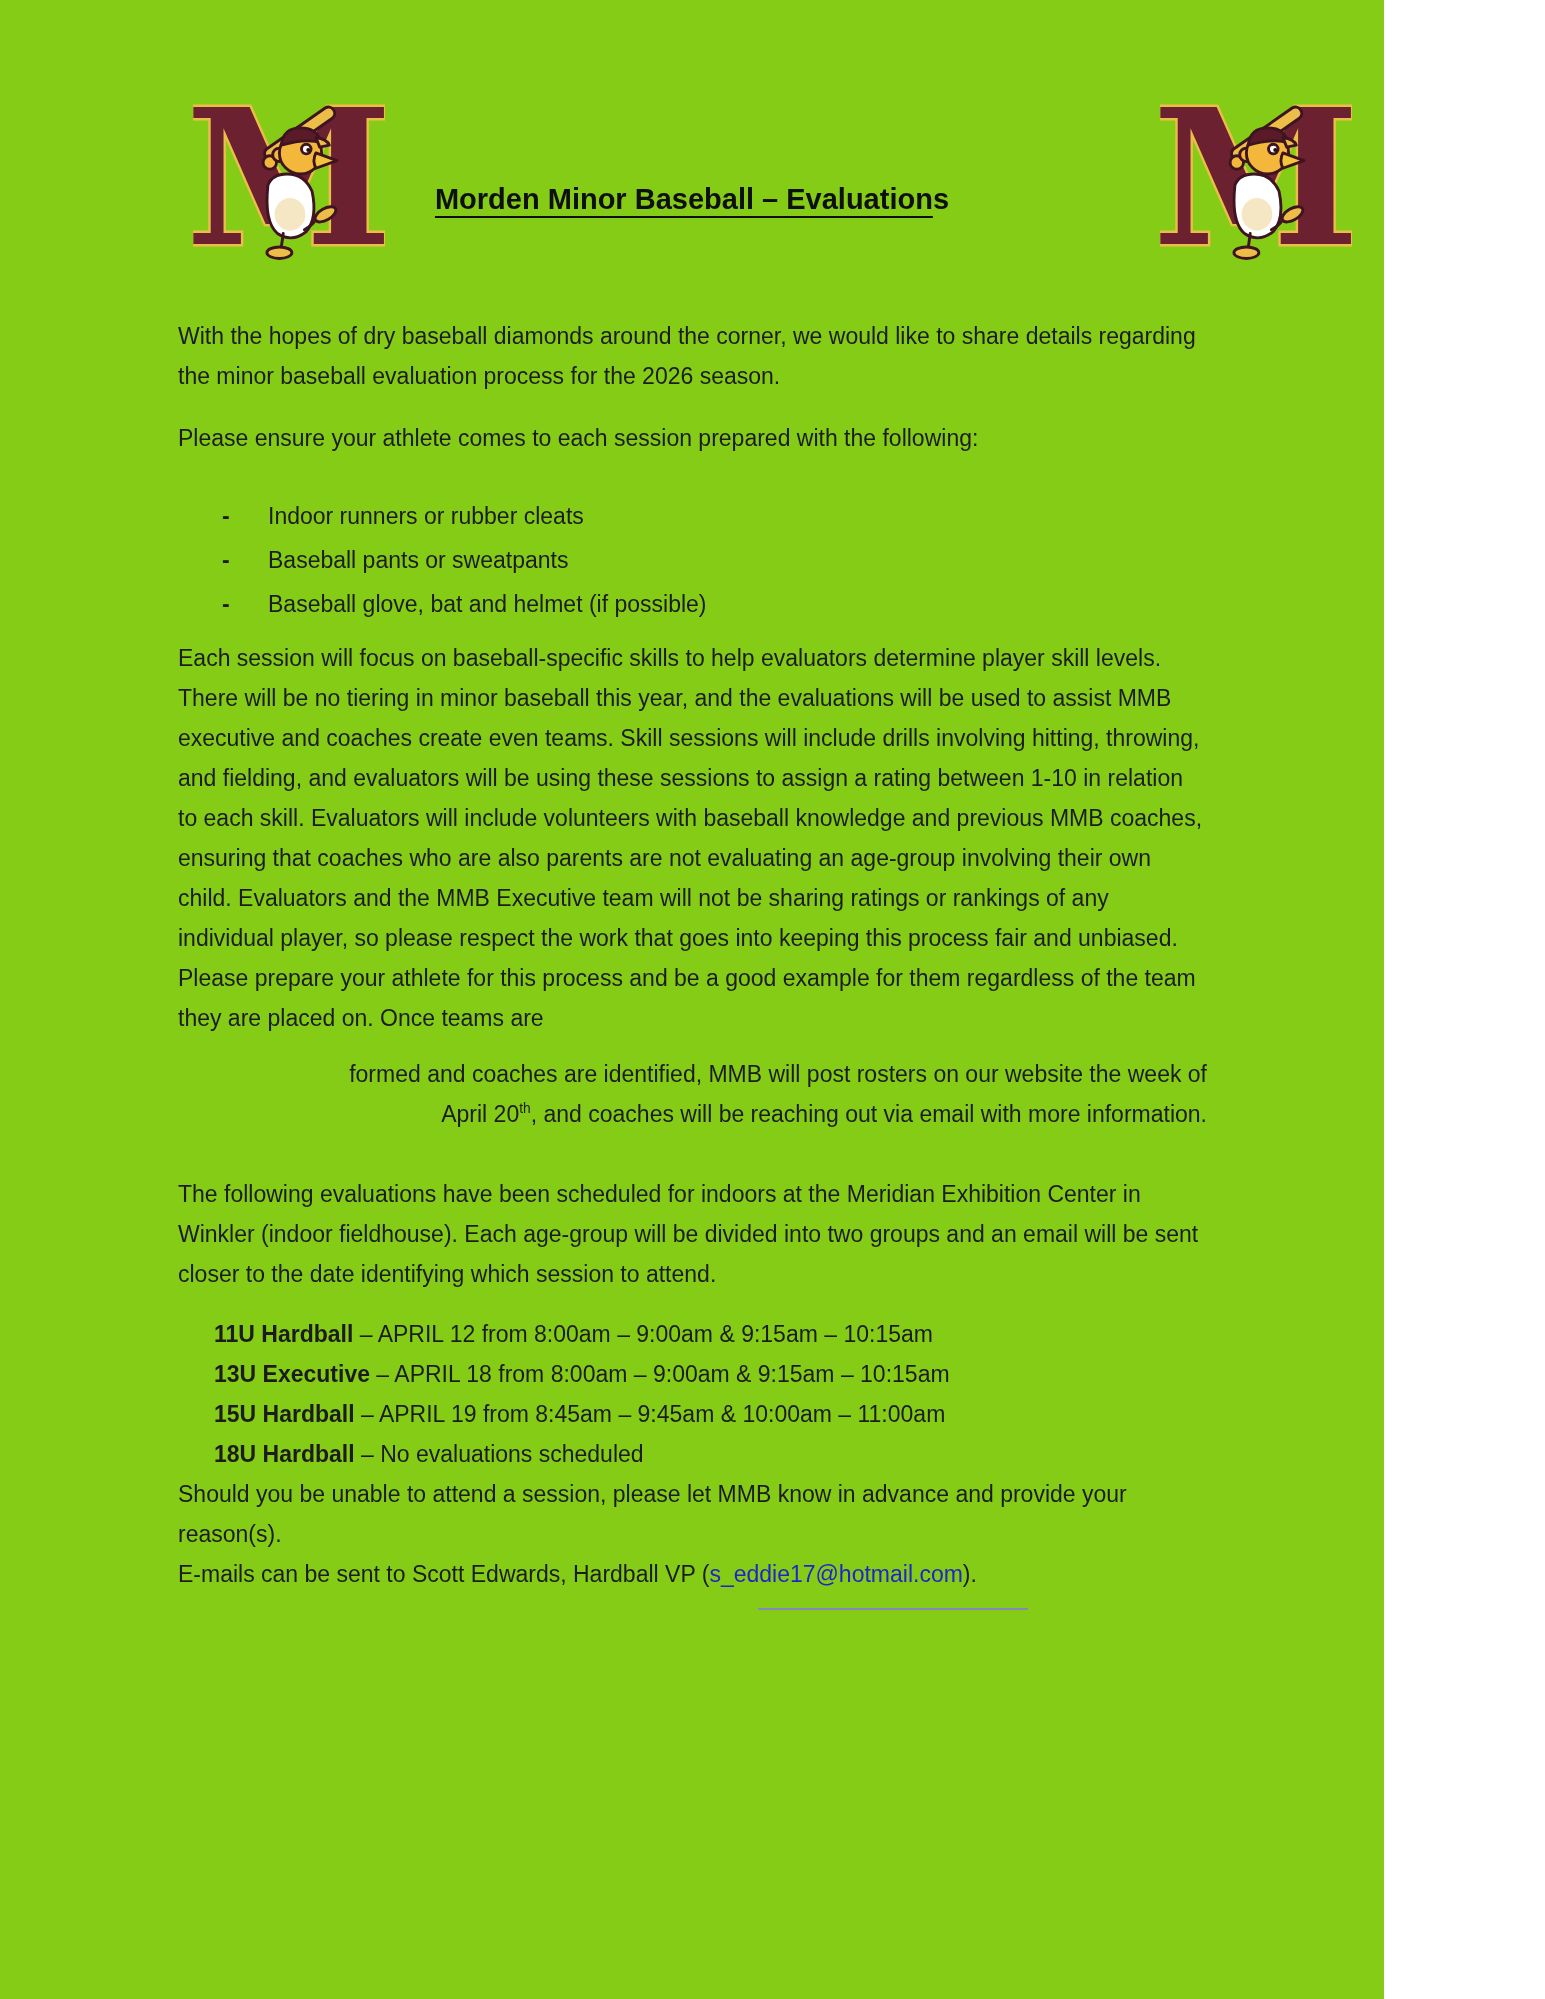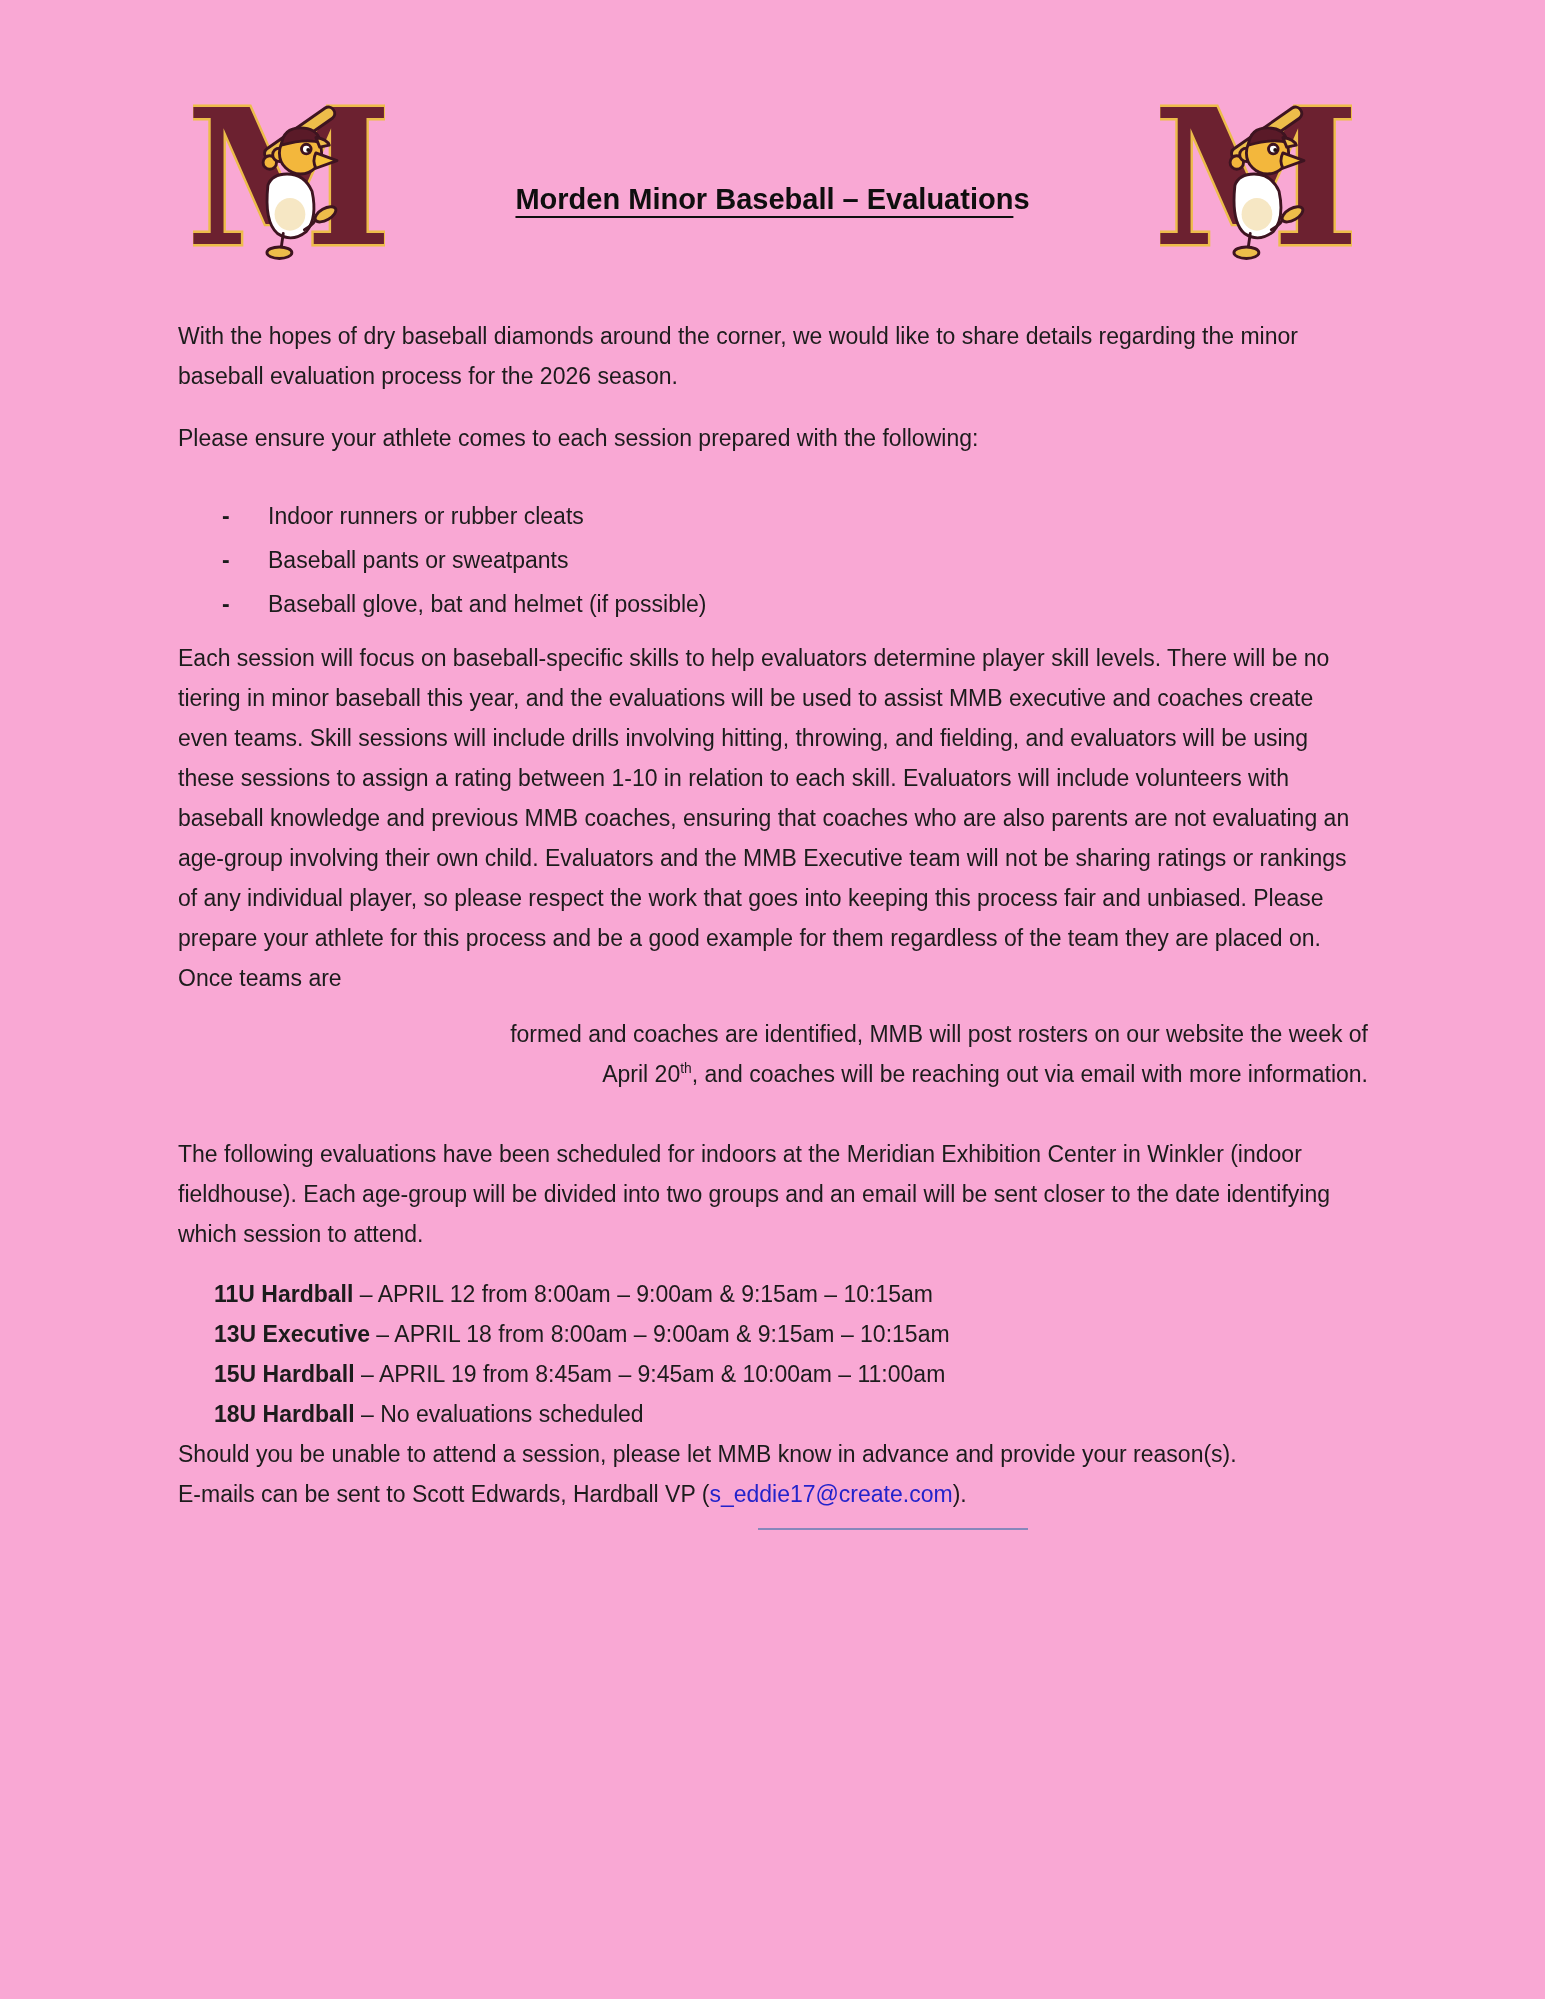--- a/index.html
+++ b/index.html
@@ -1,20 +1,20 @@
 <!DOCTYPE html>
 <html><head>
 <meta charset="utf-8">
 <style>
   html, body { margin: 0; padding: 0; background: #ffffff; }
   .page {
     position: relative;
-    width: 1545px;
+    width: 1384px;
     height: 1999px;
-    background: #f9a8d4;
+    background: #84cc16;
     overflow: hidden;
     font-family: "Liberation Sans", sans-serif;
     color: #1c1c1c;
     font-size: 23px;
     line-height: 40px;
   }
   header { position: relative; height: 300px; }
   .logo { position: absolute; top: 72px; width: 192px; height: 204px; }
   .logo-left  { left: 193px; }
   .logo-right { left: 1160px; }
@@ -147,18 +147,18 @@
 
     <div class="schedule">
       <div class="schedule-row"><strong>11U Hardball</strong><span> – APRIL 12 from 8:00am – 9:00am &amp; 9:15am – 10:15am</span></div>
       <div class="schedule-row"><strong>13U Executive</strong><span> – APRIL 18 from 8:00am – 9:00am &amp; 9:15am – 10:15am</span></div>
       <div class="schedule-row"><strong>15U Hardball</strong><span> – APRIL 19 from 8:45am – 9:45am &amp; 10:00am – 11:00am</span></div>
       <div class="schedule-row"><strong>18U Hardball</strong><span> – No evaluations scheduled</span></div>
     </div>
 
     <p class="p-absence">Should you be unable to attend a session, please let MMB know in advance and provide your reason(s).</p>
 
-    <p class="p-email"><span>E-mails can be sent to Scott Edwards, Hardball VP (</span><a class="email-link">s_eddie17@create.com</a><span>).</span></p>
+    <p class="p-email"><span>E-mails can be sent to Scott Edwards, Hardball VP (</span><a class="email-link">s_eddie17@hotmail.com</a><span>).</span></p>
 
     <div class="divider"></div>
 
   </main>
 </div>
 
 </body></html>

